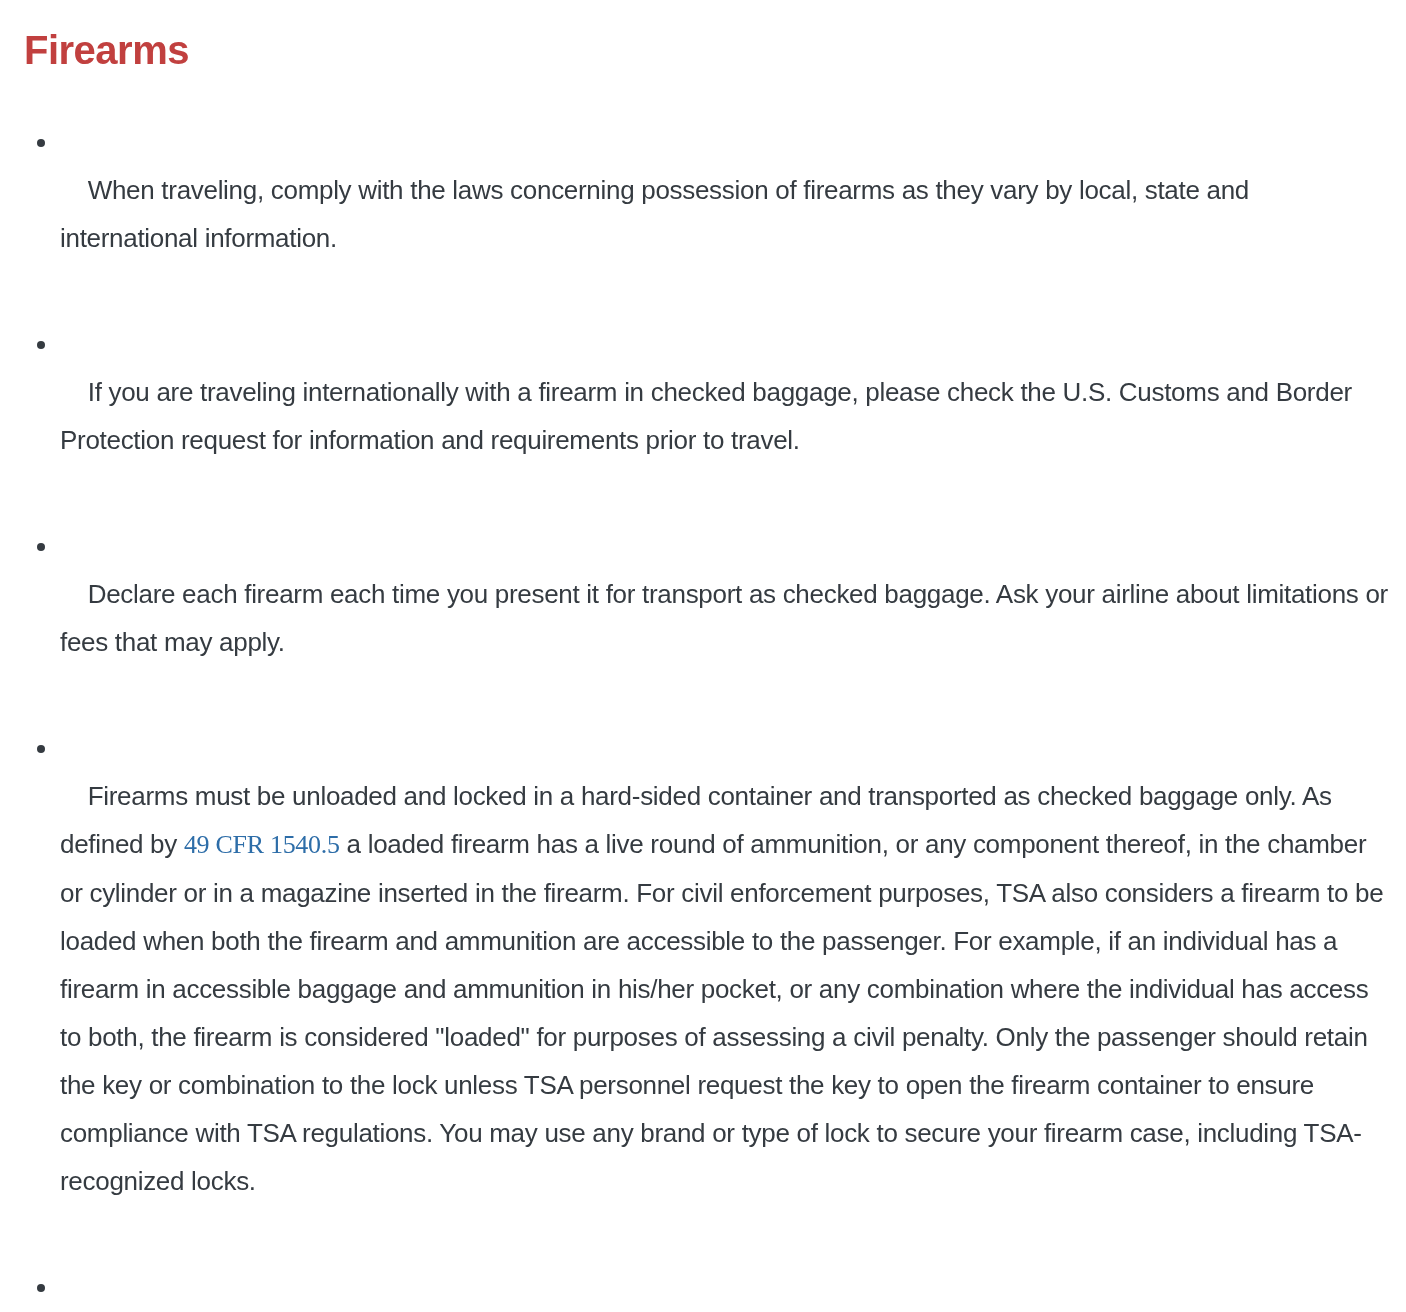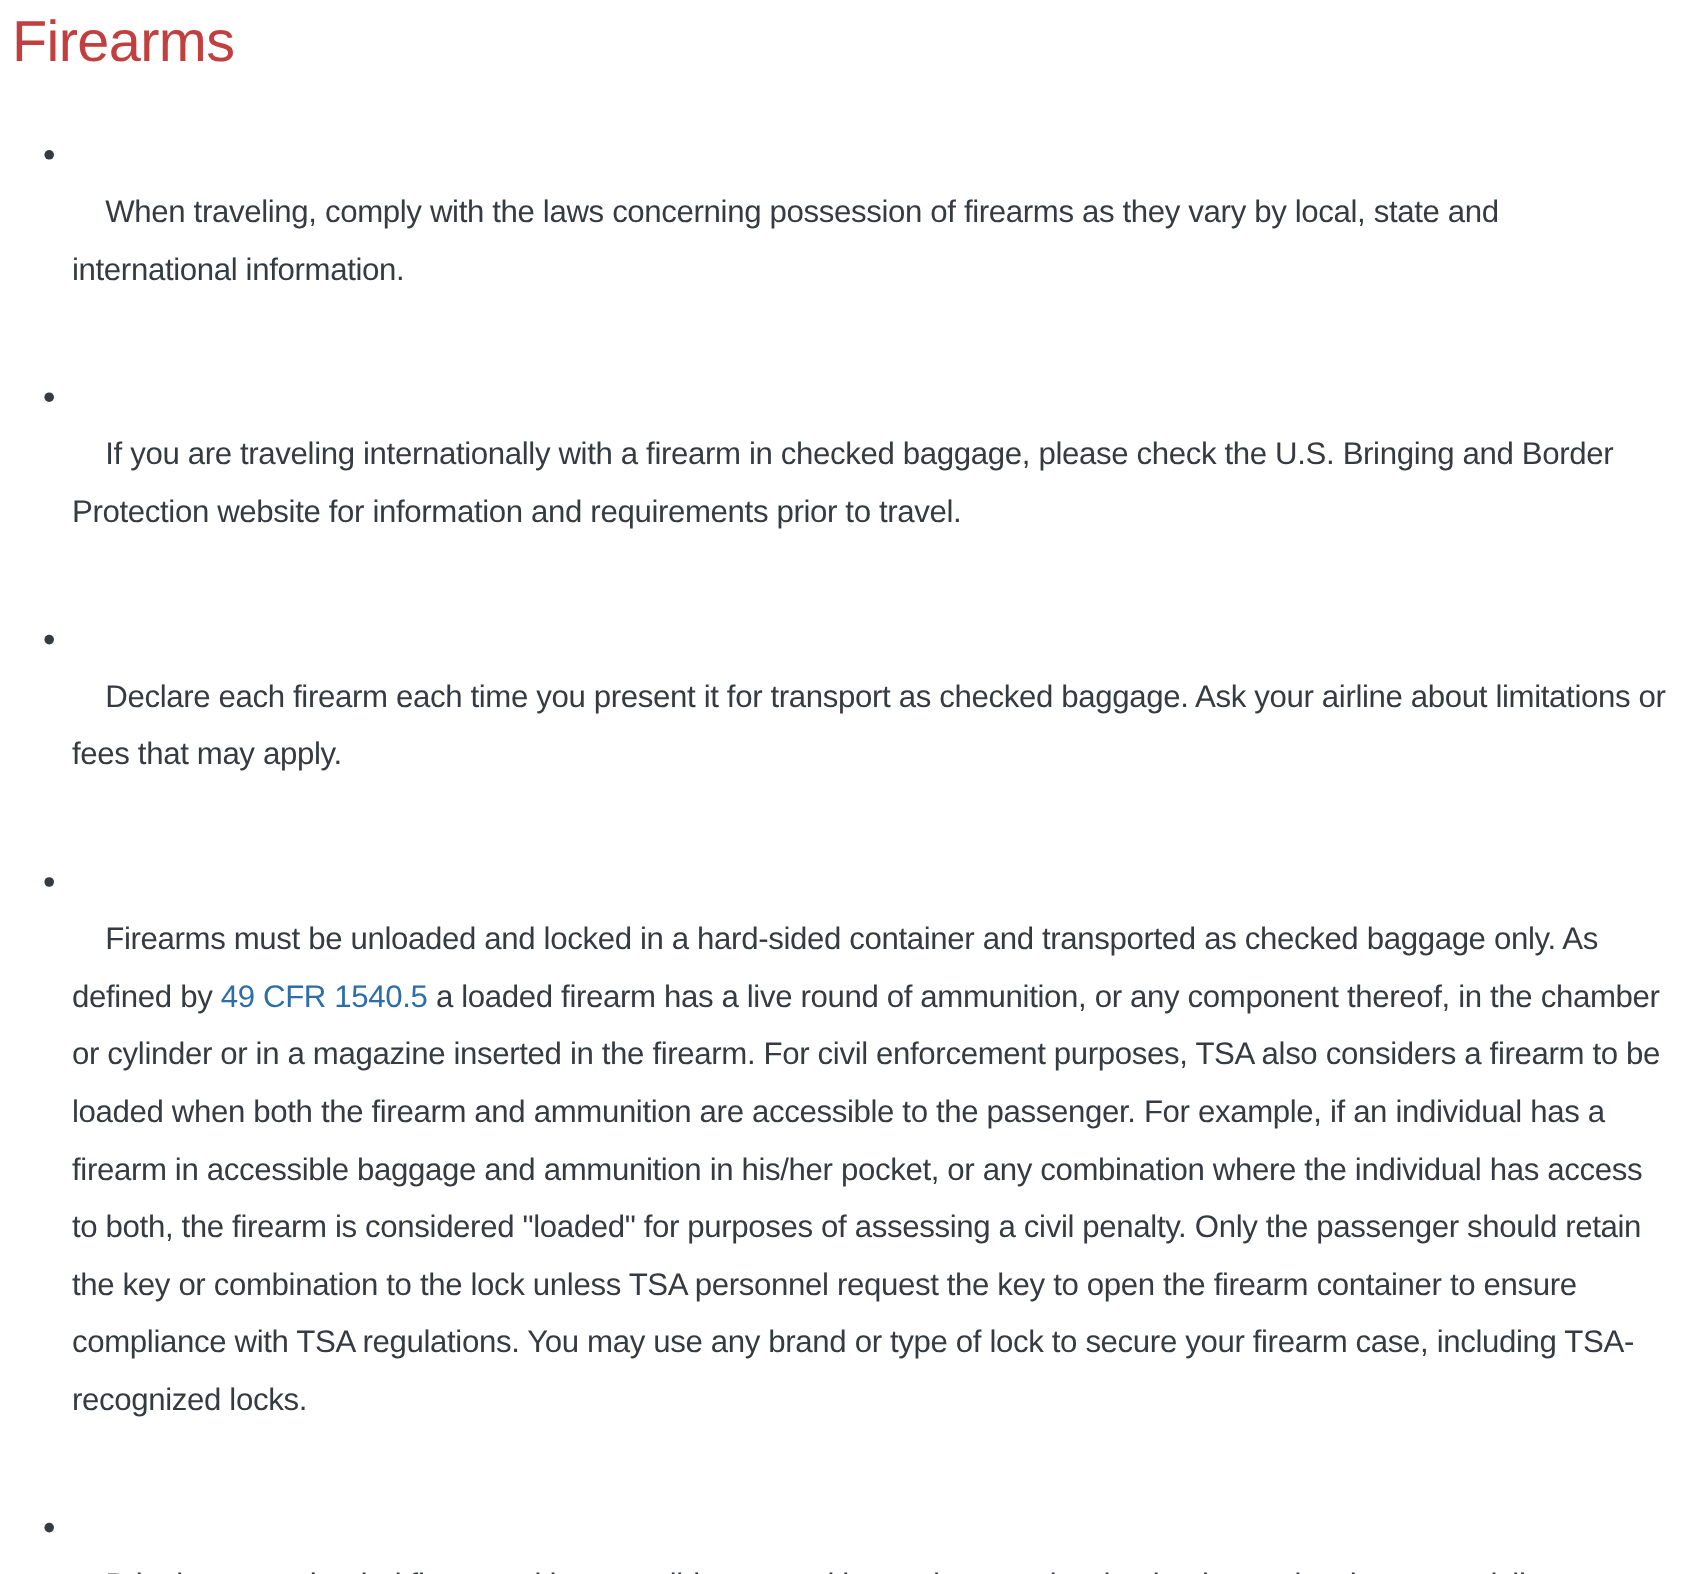--- a/index.html
+++ b/index.html
@@ -12,56 +12,57 @@
   body {
     width: 1406px;
     min-height: 1312px;
     padding: 14px 16px 0 10px;
     font-family: "Liberation Sans", sans-serif;
     font-size: 26px;
     letter-spacing: -0.3px;
     color: var(--body-color);
   }
   h2.page-title {
-    margin: 0;
-    font-size: 48px;
+    margin: 14px;
+    font-size: 40px;
     line-height: 44px;
-    font-weight: 400;
+    font-weight: 700;
     letter-spacing: -0.5px;
     color: var(--heading-color);
   }
   ul.rules-list {
     margin: 46px 0 0 0;
     padding: 0 0 0 50px;
     list-style: disc;
   }
   ul.rules-list > li {
     line-height: 48px;
     margin-bottom: 10px;
     white-space: pre-wrap;
   }
   a.inline-link {
     color: var(--link-color);
     text-decoration: none;
     cursor: pointer;
+    font-family: Liberation Serif, serif;
   }
 </style>
 </head>
 <body>
 
 <h2 class="page-title">Firearms</h2>
 
 <ul class="rules-list">
 
   <li>
     <span>When traveling, comply with the laws concerning possession of firearms as they vary by local, state and international information.</span>
   </li>
 
   <li>
-    <span>If you are traveling internationally with a firearm in checked baggage, please check the U.S. Bringing and Border Protection website for information and requirements prior to travel.</span>
+    <span>If you are traveling internationally with a firearm in checked baggage, please check the U.S. Customs and Border Protection request for information and requirements prior to travel.</span>
   </li>
 
   <li>
     <span>Declare each firearm each time you present it for transport as checked baggage. Ask your airline about limitations or fees that may apply.</span>
   </li>
 
   <li>
     <span>Firearms must be unloaded and locked in a hard-sided container and transported as checked baggage only. As defined by </span><a class="inline-link">49 CFR 1540.5</a><span> a loaded firearm has a live round of ammunition, or any component thereof, in the chamber or cylinder or in a magazine inserted in the firearm. For civil enforcement purposes, TSA also considers a firearm to be loaded when both the firearm and ammunition are accessible to the passenger. For example, if an individual has a firearm in accessible baggage and ammunition in his/her pocket, or any combination where the individual has access to both, the firearm is considered "loaded" for purposes of assessing a civil penalty. Only the passenger should retain the key or combination to the lock unless TSA personnel request the key to open the firearm container to ensure compliance with TSA regulations. You may use any brand or type of lock to secure your firearm case, including TSA-recognized locks.</span>
   </li>
 

